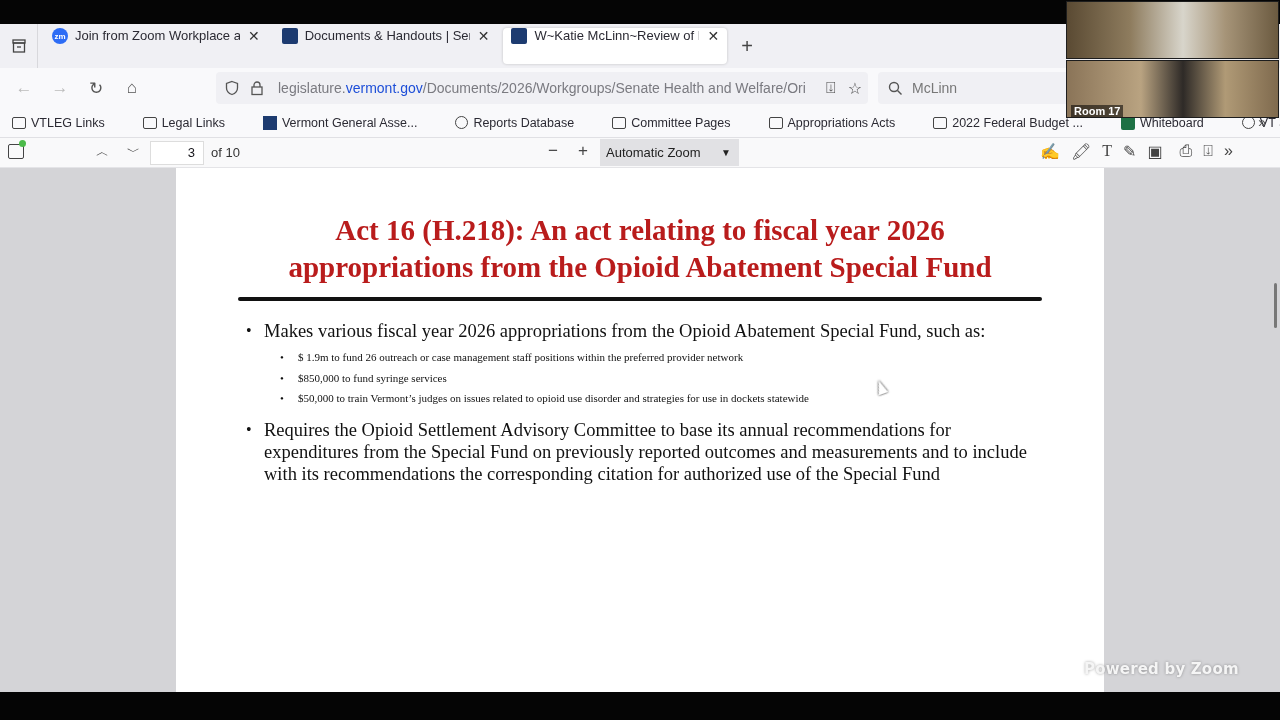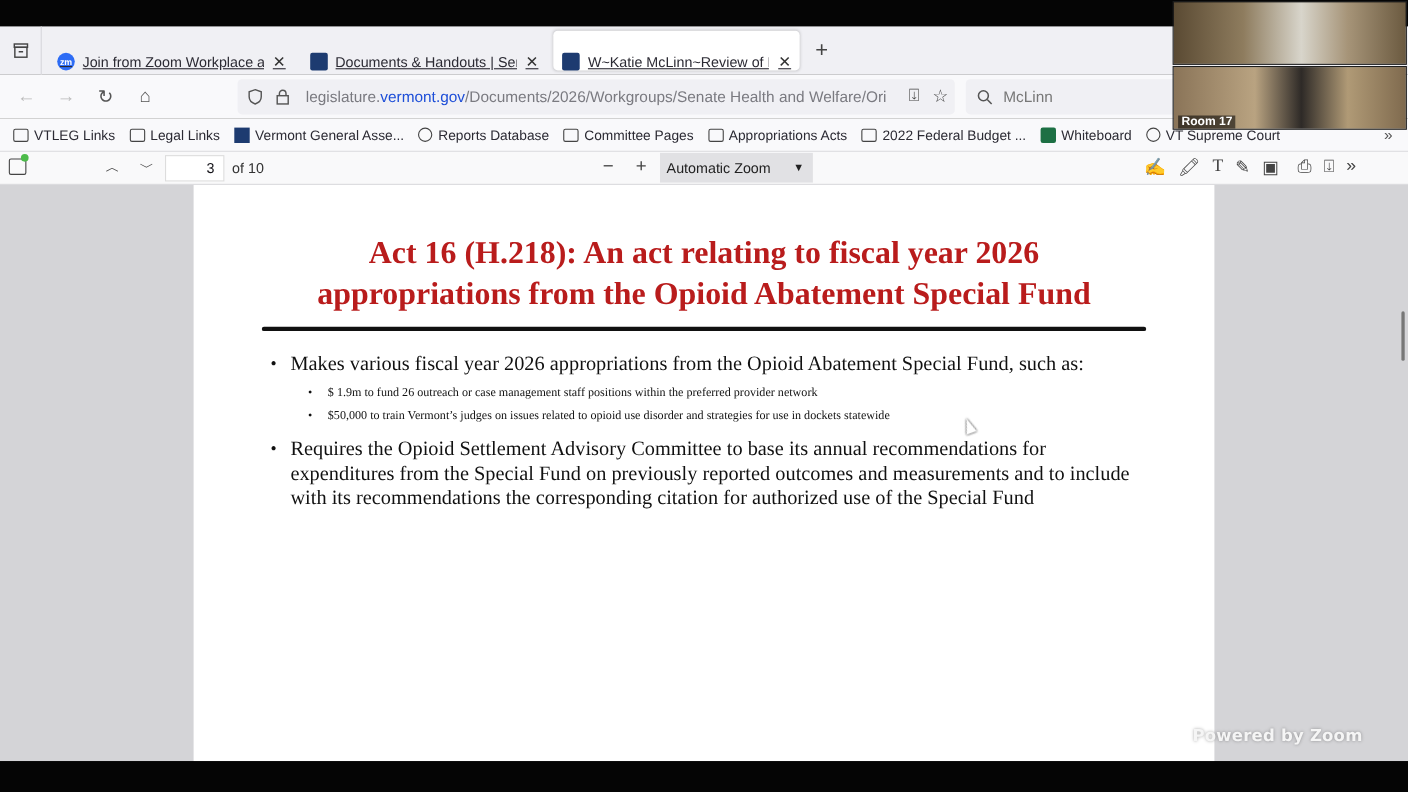--- a/index.html
+++ b/index.html
@@ -5,41 +5,41 @@
   * { box-sizing: border-box; margin: 0; padding: 0; }
   html, body { width: 1280px; height: 720px; overflow: hidden; background: #000; }
   body { position: relative; font-family: "Liberation Sans", sans-serif; color: #15141a; }
 
   .top-black { position: absolute; left: 0; top: 0; width: 1280px; height: 24px; background: #050505; }
   .bottom-black { position: absolute; left: 0; top: 692px; width: 1280px; height: 28px; background: #050505; }
 
   
   .tabstrip { position: absolute; left: 0; top: 24px; width: 1280px; height: 44px; background: #f0f0f4; display: flex; align-items: center; }
   .tab-list-btn { width: 38px; height: 44px; display: flex; align-items: center; justify-content: center; border-right: 1px solid #d8d8dc; }
-  .tab { height: 36px; display: flex; align-items: flex-end; padding: 0 8px; font-size: 13px; color: #2b2a33; border-radius: 4px; margin-left: 6px; text-decoration: underline; }
+  .tab { height: 36px; display: flex; align-items: flex-start; padding: 0 8px; font-size: 13px; color: #2b2a33; border-radius: 4px; margin-left: 6px; }
   .tab.active { background: #fff; box-shadow: 0 0 3px rgba(0,0,0,.2); }
   .tab .fav { width: 16px; height: 16px; margin-right: 7px; display: inline-flex; align-items: center; justify-content: center; flex: none; }
   .tab .fav.zoom { background: #2d6cf5; border-radius: 50%; color: #fff; font-size: 8px; font-weight: bold; }
   .tab .fav.capitol { background: #1d3b70; border-radius: 2px; }
   .tab .title { white-space: nowrap; overflow: hidden; width: 165px; }
   .tab .close { margin-left: 8px; font-size: 14px; color: #333; }
   .new-tab { margin-left: 14px; font-size: 20px; color: #444; }
 
   
   .navbar { position: absolute; left: 0; top: 68px; width: 1280px; height: 40px; background: #f9f9fb; display: flex; align-items: center; }
   .nav-btn { width: 36px; text-align: center; font-size: 17px; color: #555; }
   .nav-btn.disabled { color: #bbb; }
   .urlbar { position: absolute; left: 216px; top: 4px; width: 652px; height: 32px; background: #f0f0f4; border-radius: 4px; display: flex; align-items: center; padding-left: 8px; font-size: 14px; }
   .url-text { color: #7a7a80; white-space: nowrap; overflow: hidden; width: 530px; margin-left: 14px; }
   .url-text b { color: #1d4ed8; font-weight: normal; }
   .url-icons { position: absolute; right: 6px; display: flex; gap: 12px; font-size: 16px; color: #444; }
   .searchbar { position: absolute; left: 878px; top: 4px; width: 200px; height: 32px; background: #f0f0f4; border-radius: 4px; display: flex; align-items: center; padding-left: 10px; font-size: 14px; color: #777; }
 
   
-  .bookmarks { position: absolute; left: 0; top: 108px; width: 1280px; height: 30px; background: #f9f9fb; border-bottom: 1px solid #e0e0e4; display: flex; align-items: center; padding-left: 12px; font-size: 12.5px; color: #2b2a33; }
+  .bookmarks { position: absolute; left: 0; top: 108px; width: 1280px; height: 30px; background: #f9f9fb; border-bottom: 1px solid #e0e0e4; display: flex; align-items: center; padding-left: 12px; font-size: 12.5px; color: #2b2a33; gap: 25px; }
   .bm { display: flex; align-items: center; margin-right: 13px; white-space: nowrap; }
   .bm .ico { width: 14px; height: 12px; margin-right: 5px; display: inline-block; }
   .bm .ico.folder { border: 1.3px solid #444; border-radius: 2px; }
   .bm .ico.globe { border: 1.3px solid #444; border-radius: 50%; width: 13px; height: 13px; }
   .bm .ico.capitol { background: #1d3b70; width: 14px; height: 14px; }
   .bm .ico.excel { background: #1d7044; width: 14px; height: 14px; border-radius: 2px; }
   .bm-overflow { position: absolute; right: 14px; top: 6px; font-size: 14px; color: #555; }
 
   
   .pdfbar { position: absolute; left: 0; top: 138px; width: 1280px; height: 30px; background: #f9f9fa; border-bottom: 1px solid #e4e4e7; display: flex; align-items: center; font-size: 13px; }
@@ -209,20 +209,21 @@
     <div class="doc-title">
       <div>Act 16 (H.218): An act relating to fiscal year 2026</div>
       <div>appropriations from the Opioid Abatement Special Fund</div>
     </div>
     <div class="doc-rule"></div>
 
     <div class="bullets">
       <div class="b1">Makes various fiscal year 2026 appropriations from the Opioid Abatement Special Fund, such as:</div>
       <div class="sub">
         <div class="b2">$ 1.9m to fund 26 outreach or case management staff positions within the preferred provider network</div>
+        <div class="b2">$850,000 to fund syringe services</div>
         <div class="b2">$50,000 to train Vermont’s judges on  issues related to opioid use disorder and strategies for use in dockets statewide</div>
       </div>
       <div class="gap1"></div>
       <div class="b1"> Requires the Opioid Settlement Advisory Committee to base its annual recommendations for expenditures from the Special Fund on previously reported outcomes and measurements and to include with its recommendations the corresponding citation for authorized use of the Special Fund</div>
       <div class="gap2"></div>
     </div>
   </div>
   <div class="scroll-thumb"></div>
 </div>
 

